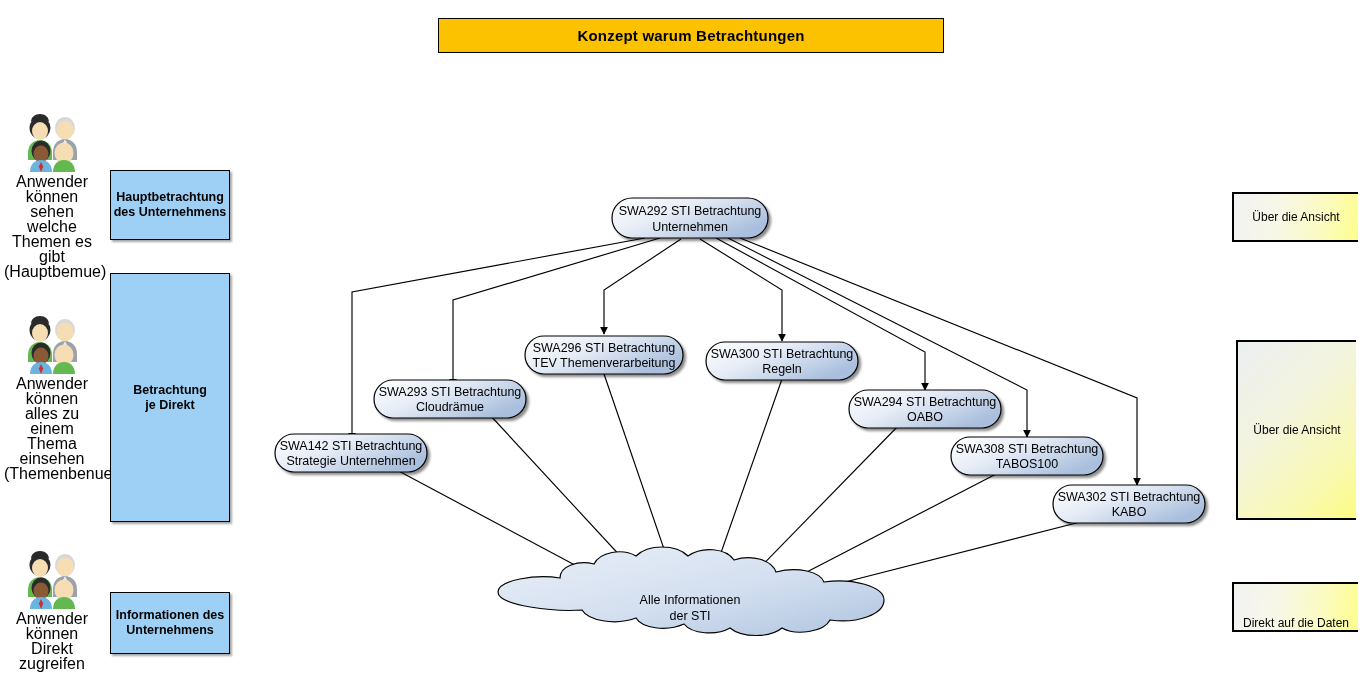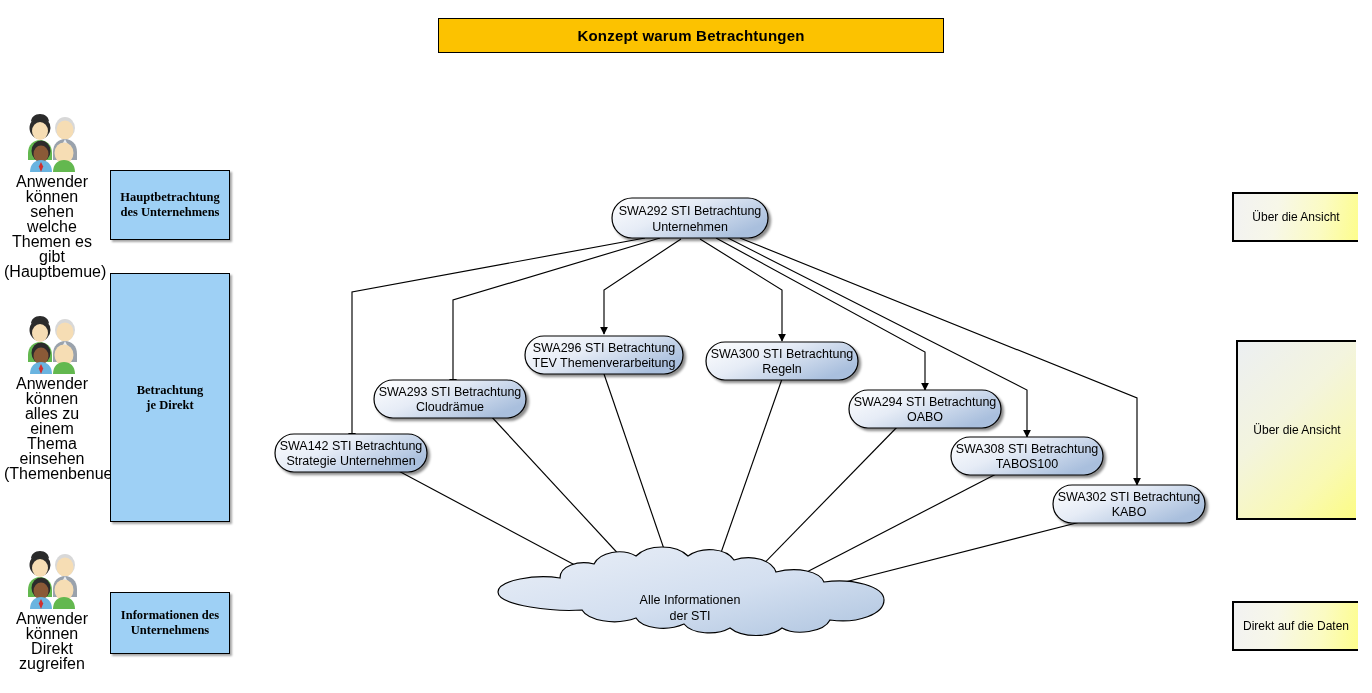--- a/index.html
+++ b/index.html
@@ -29,41 +29,42 @@
     font-size:16px;line-height:15px;color:#000;margin-top:2px;white-space:pre-line;
   }
   .blue-box{
     position:absolute;background:#9ED0F5;border:1.5px solid #000;
     box-shadow:2px 2px 2px rgba(0,0,0,.35);
     display:flex;align-items:center;justify-content:center;
     box-sizing:border-box;
   }
   .blue-box .lbl{
     font-size:12.5px;font-weight:bold;color:#000;text-align:center;
-    line-height:15px;white-space:pre-line;font-family:Liberation Serif, serif;
+    line-height:15px;white-space:pre-line;
   }
 
   
   .note{
     position:absolute;box-sizing:border-box;
     border-left:2px solid #000;border-top:2px solid #000;border-bottom:2px solid #000;
     display:flex;align-items:center;justify-content:center;
   }
   .note .ntext{font-size:12px;color:#000;text-align:center;}
   #note-1{
     left:1232px;top:192px;width:126px;height:50px;
     background:linear-gradient(100deg,#f2f2f2 0%,#f7f7e8 35%,#fbfbc2 70%,#fdfd8c 100%);
   }
   #note-2{
     left:1236px;top:340px;width:120px;height:180px;
     background:linear-gradient(135deg,#eceff2 0%,#f3f4de 40%,#f9f9b4 75%,#fcfc84 100%);
   }
   #note-3{
-    left:1232px;top:601px;width:126px;height:50px;
+    left:1232px;top:582px;width:126px;height:50px;
     background:linear-gradient(100deg,#f2f2f2 0%,#f7f7e8 35%,#fbfbc2 70%,#fdfd8c 100%);
+    align-items:flex-end;
   }
 
   
   #graph{position:absolute;left:0;top:0;width:1372px;height:693px;}
   .nodeText{
     font-family:"Liberation Sans","DejaVu Sans",sans-serif;
     font-size:12.5px;fill:#000;
   }
   .cloudText{
     font-family:"Liberation Sans","DejaVu Sans",sans-serif;

